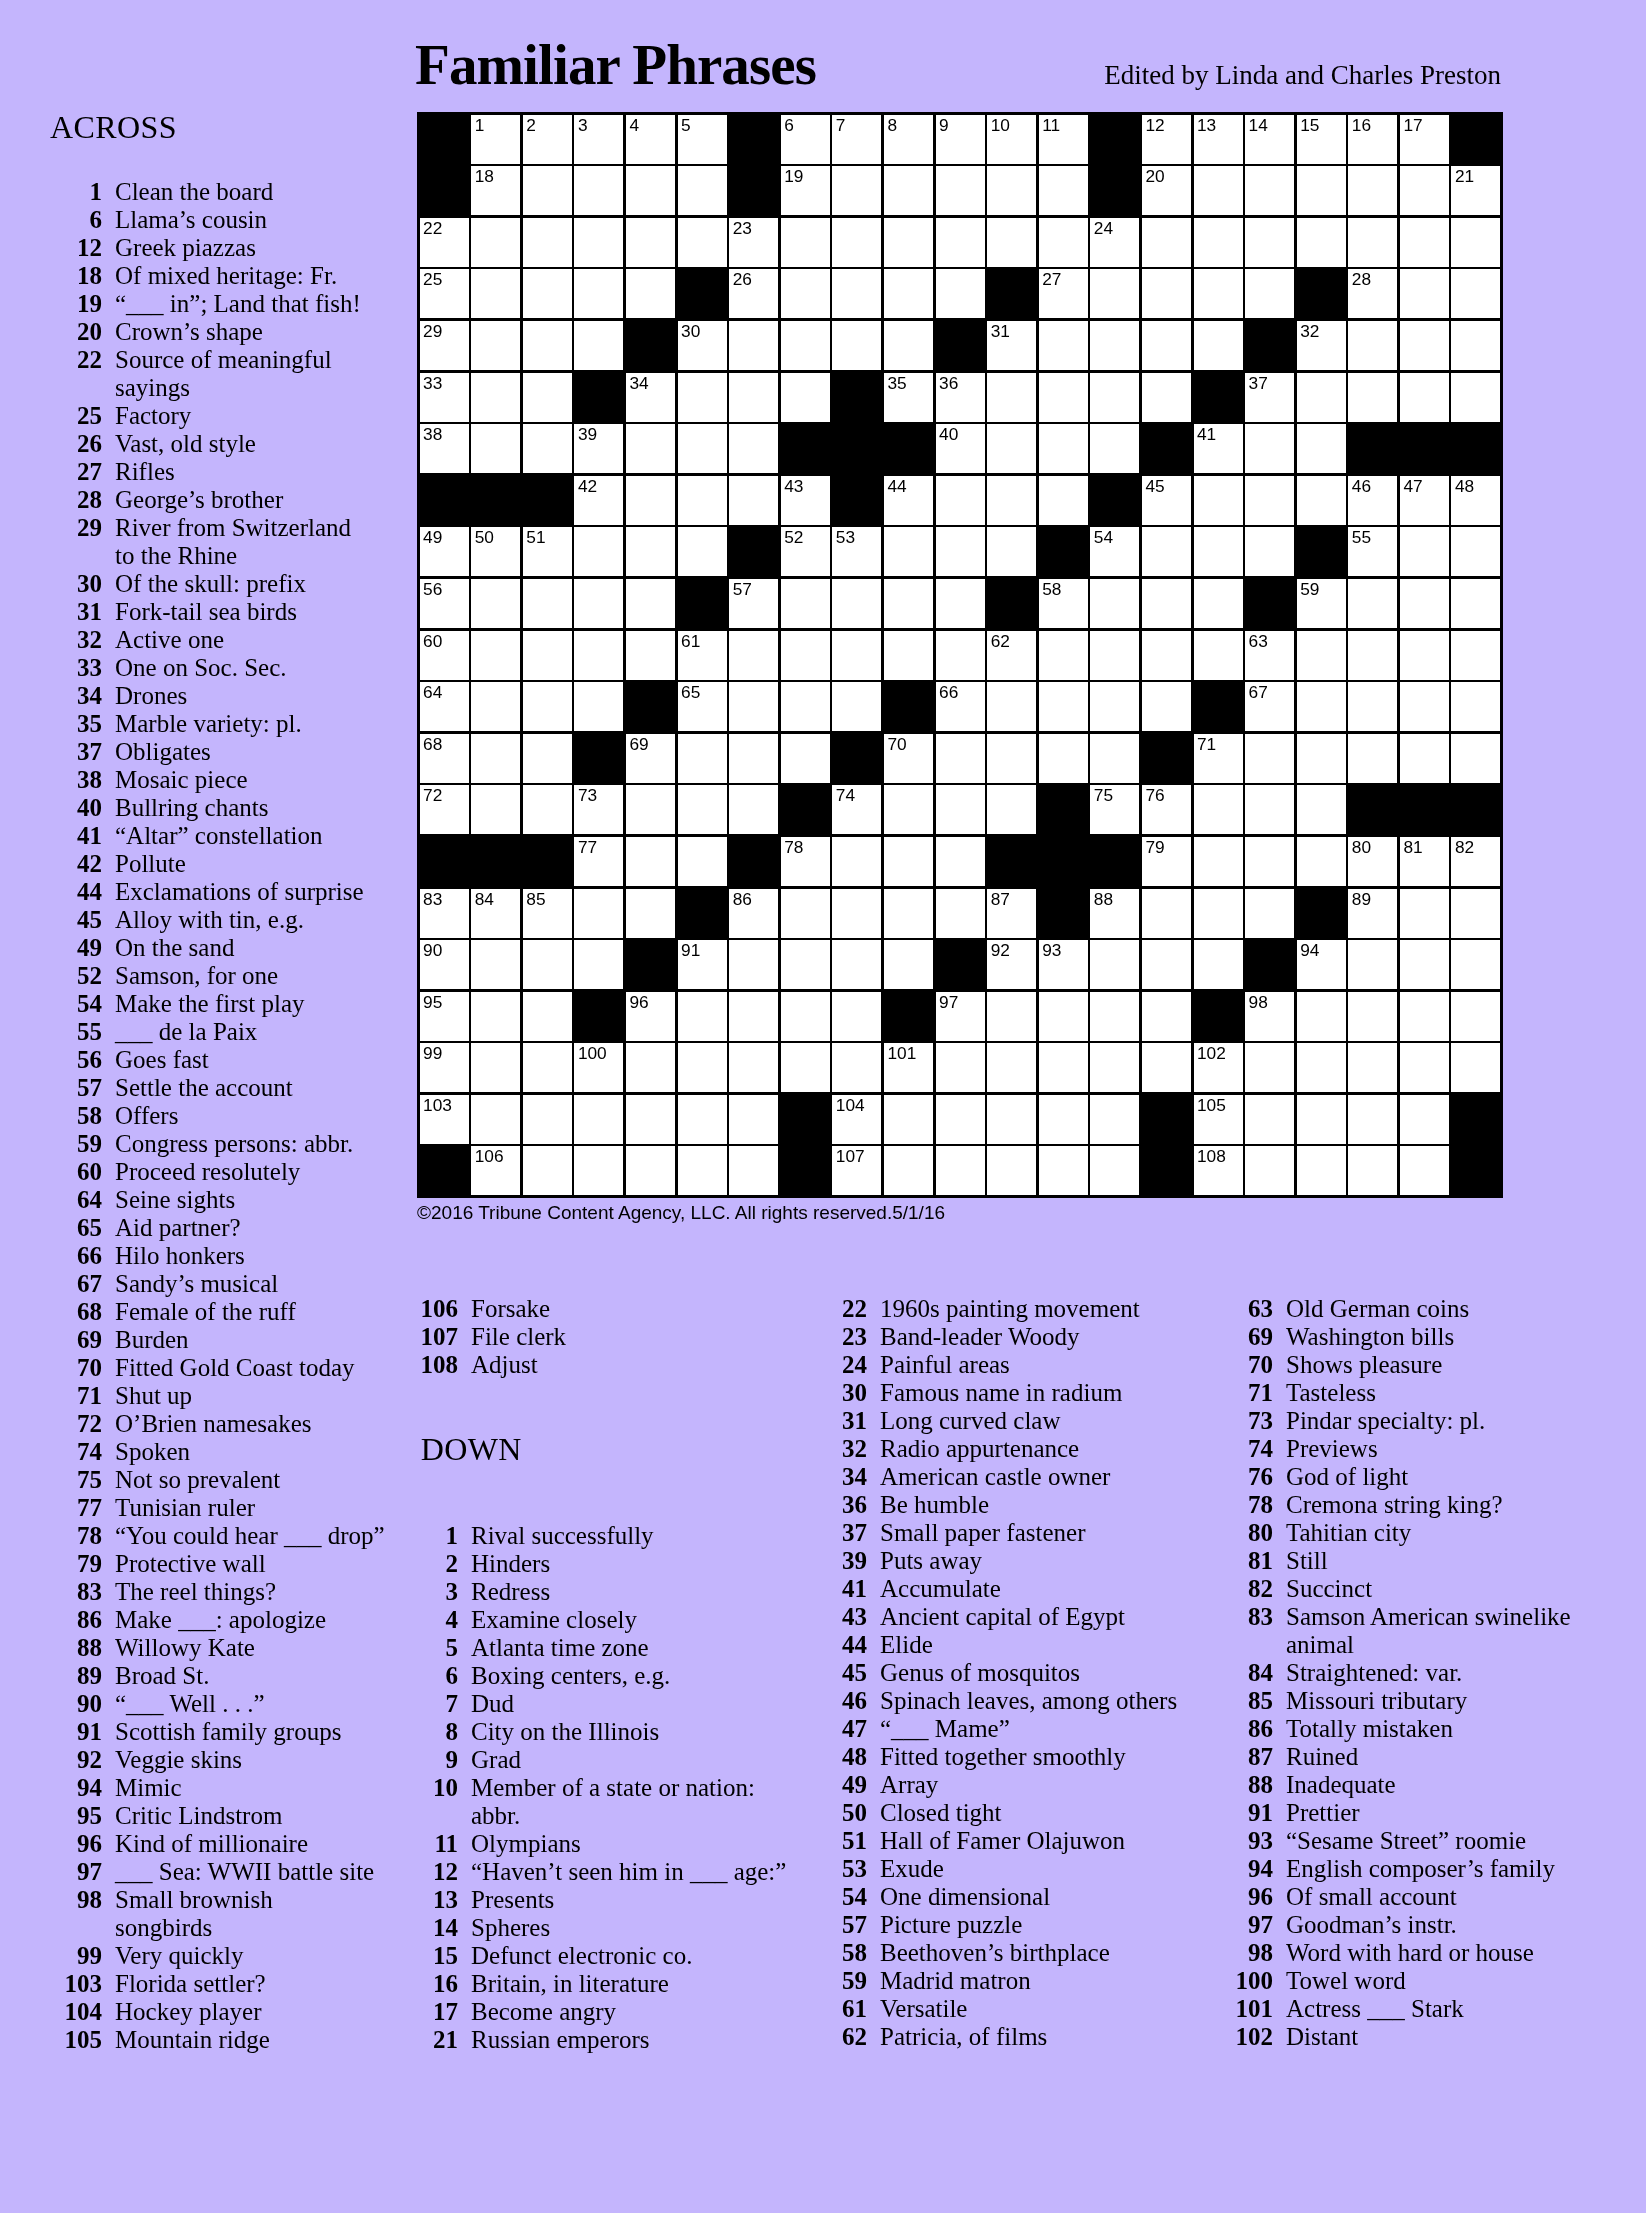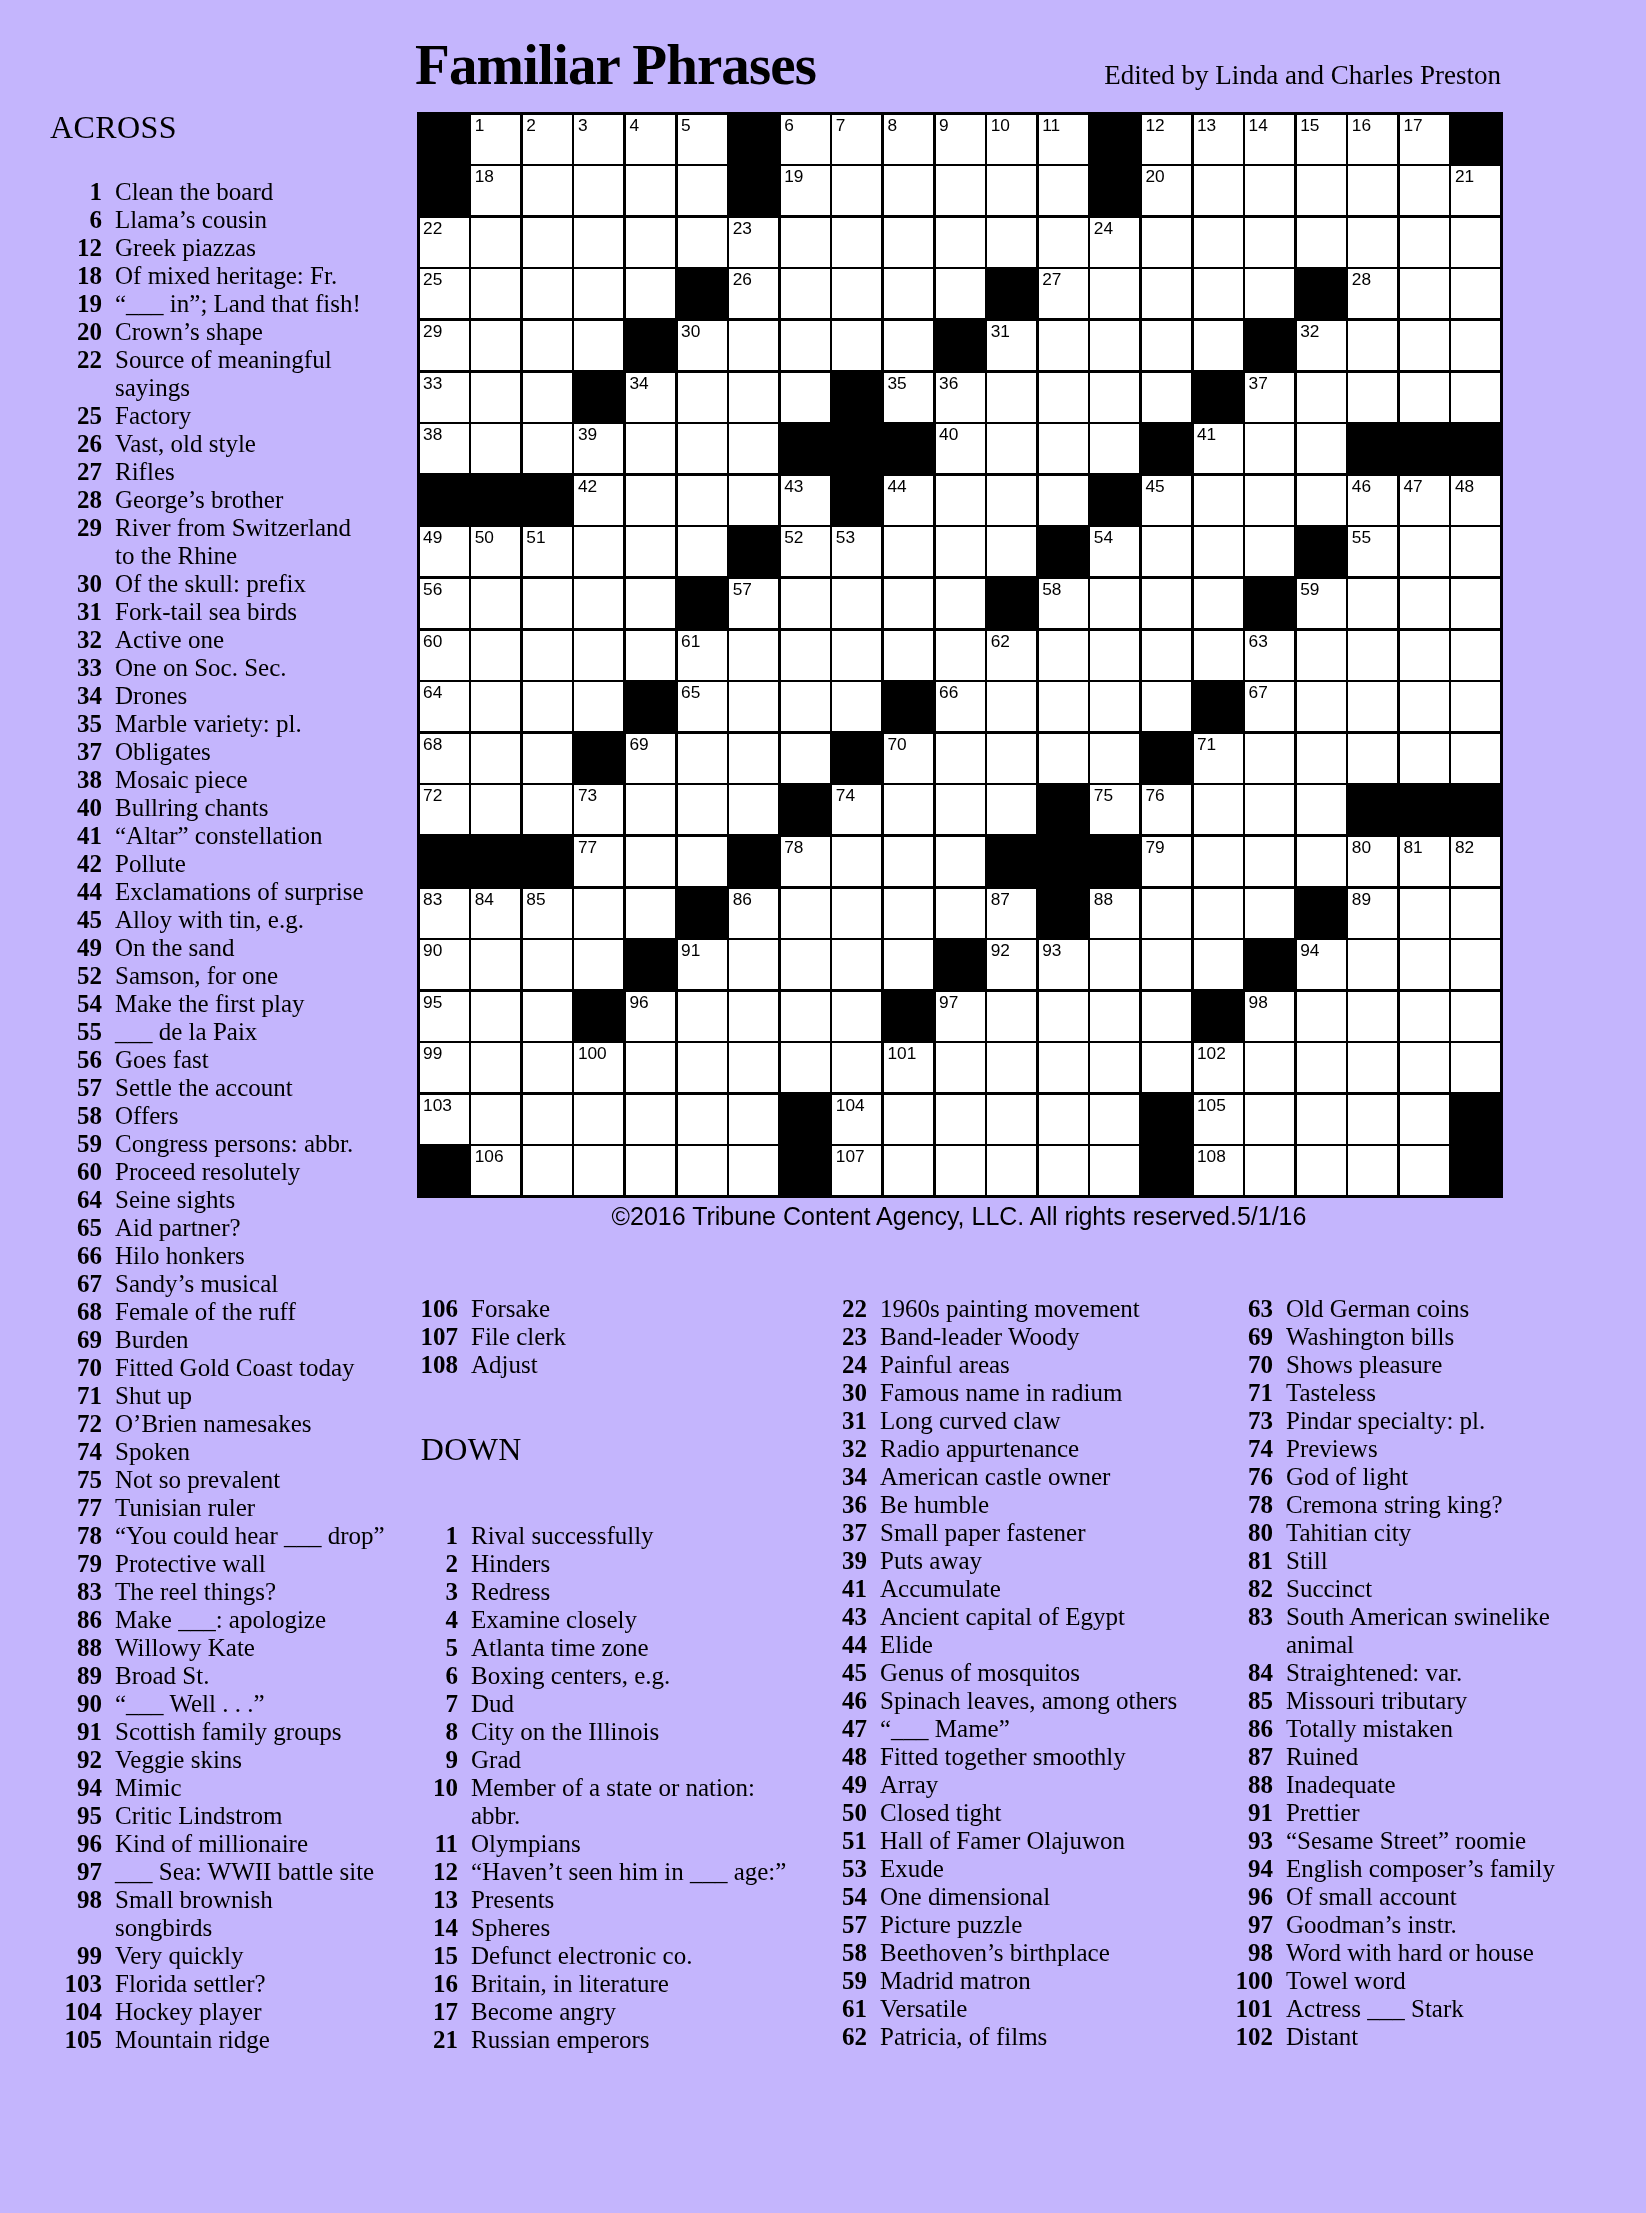--- a/index.html
+++ b/index.html
@@ -26,22 +26,22 @@
   }
   .cell { position:relative; background:#fff; }
   .cell.black { background:#000; }
   .cellnum {
     position:absolute; top:0px; left:3.5px;
     font-family:"Liberation Sans", sans-serif; font-size:17.3px; line-height:20px;
   }
 
   .copyright-row {
     position:absolute; left:417px; top:1202px; width:1084px;
-    display:flex; justify-content:center;
-    font-family:"Liberation Sans", sans-serif; font-size:25px;
+    display:flex; justify-content:flex-start;
+    font-family:"Liberation Sans", sans-serif; font-size:19px;
   }
 
   .bottom-col { position:absolute; top:1295px; }
   .colA { left:406px; width:420px; }
   .colA .down-header { margin-top:52px; margin-left:14.7px; }
   .colA .down-list { margin-top:55px; }
   .colB { left:815px; width:406px; }
   .colC { left:1221px; width:413px; }
 </style>
 </head>
@@ -858,21 +858,21 @@
         <div class="clue"><span class="cnum">69</span><span class="ctext">Washington bills</span></div>
         <div class="clue"><span class="cnum">70</span><span class="ctext">Shows pleasure</span></div>
         <div class="clue"><span class="cnum">71</span><span class="ctext">Tasteless</span></div>
         <div class="clue"><span class="cnum">73</span><span class="ctext">Pindar specialty: pl.</span></div>
         <div class="clue"><span class="cnum">74</span><span class="ctext">Previews</span></div>
         <div class="clue"><span class="cnum">76</span><span class="ctext">God of light</span></div>
         <div class="clue"><span class="cnum">78</span><span class="ctext">Cremona string king?</span></div>
         <div class="clue"><span class="cnum">80</span><span class="ctext">Tahitian city</span></div>
         <div class="clue"><span class="cnum">81</span><span class="ctext">Still</span></div>
         <div class="clue"><span class="cnum">82</span><span class="ctext">Succinct</span></div>
-        <div class="clue"><span class="cnum">83</span><span class="ctext">South American swinelike
+        <div class="clue"><span class="cnum">83</span><span class="ctext">Samson American swinelike
 animal</span></div>
         <div class="clue"><span class="cnum">84</span><span class="ctext">Straightened: var.</span></div>
         <div class="clue"><span class="cnum">85</span><span class="ctext">Missouri tributary</span></div>
         <div class="clue"><span class="cnum">86</span><span class="ctext">Totally mistaken</span></div>
         <div class="clue"><span class="cnum">87</span><span class="ctext">Ruined</span></div>
         <div class="clue"><span class="cnum">88</span><span class="ctext">Inadequate</span></div>
         <div class="clue"><span class="cnum">91</span><span class="ctext">Prettier</span></div>
         <div class="clue"><span class="cnum">93</span><span class="ctext">“Sesame Street” roomie</span></div>
         <div class="clue"><span class="cnum">94</span><span class="ctext">English composer’s family</span></div>
         <div class="clue"><span class="cnum">96</span><span class="ctext">Of small account</span></div>

